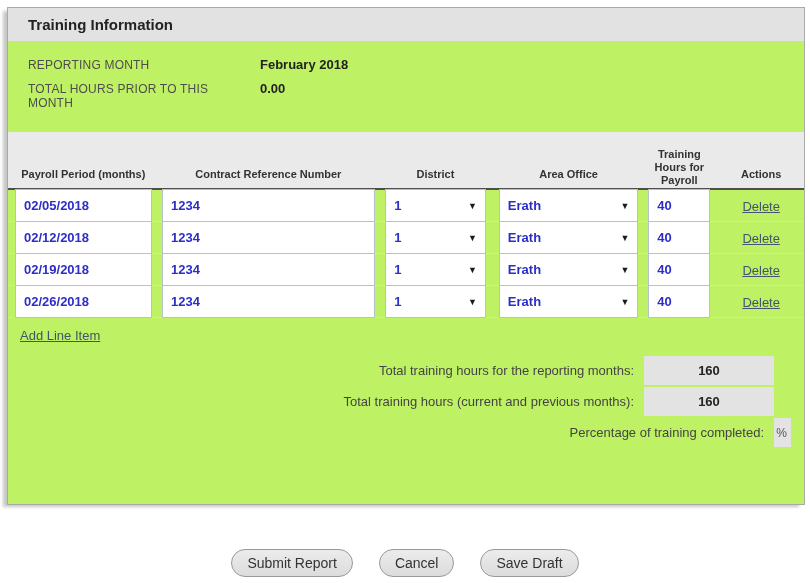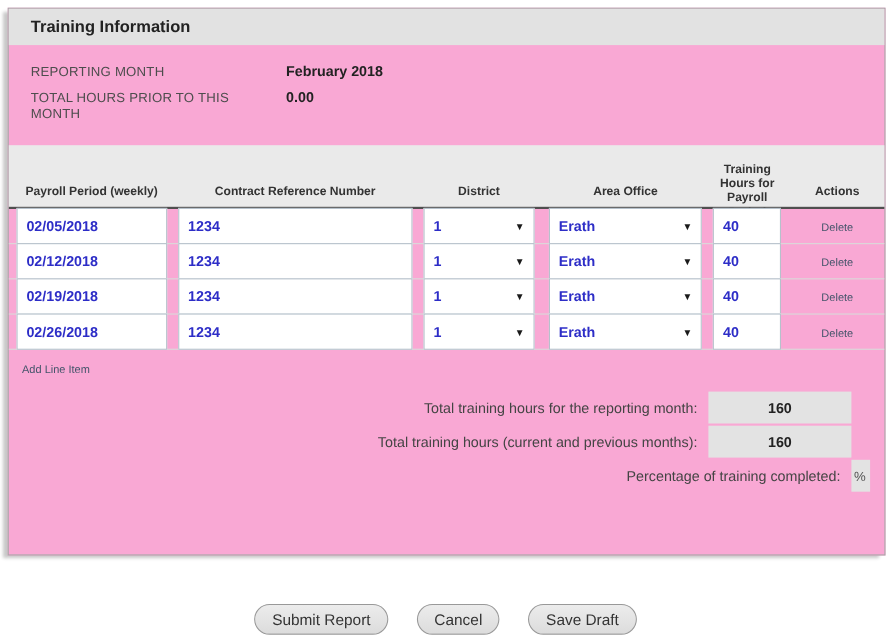--- a/index.html
+++ b/index.html
@@ -1,21 +1,21 @@
 <!DOCTYPE html>
 <html><head>
 <meta charset="utf-8">
 <style>
   * { margin:0; padding:0; box-sizing:border-box; }
   html,body { width:810px; height:583px; background:#ffffff;
     font-family:"Liberation Sans","DejaVu Sans",sans-serif; }
 
   .panel {
     position:absolute; left:7px; top:7px; width:798px; height:498px;
-    background:#f9a8d4; border:1px solid #a9a9a9;
+    background:#bef264; border:1px solid #a9a9a9;
     box-shadow:-5px 3px 3px -1px rgba(0,0,0,0.22);
   }
   .panel-header {
     background:#e2e2e2; height:33px; display:flex; align-items:center;
     padding:0 20px; font-size:15px; font-weight:bold; color:#222;
   }
 
   .summary { padding:16px 20px 0 20px; }
   .summary-row { display:flex; margin-bottom:9px; align-items:baseline; }
   .summary-label { width:212px; font-size:12px; color:#4d4d4d; letter-spacing:.2px; }
@@ -44,21 +44,21 @@
   input.cell-input, .cell-select {
     height:33px; border:1px solid #b6c1cb; background:#fff;
     font-family:"Liberation Sans","DejaVu Sans",sans-serif;
     font-size:13px; font-weight:bold; color:#2d2dc7;
     padding:0 8px; outline:none;
   }
   .cell-select { display:flex; align-items:center; justify-content:space-between; cursor:pointer; }
   .chevron { font-size:9px; color:#1a1a1a; margin-left:4px; }
 
   .action-cell { text-align:center; }
-  a.link { color:#44546a; font-size:10px; cursor:pointer; }
+  a.link { color:#44546a; font-size:13px; text-decoration:underline; cursor:pointer; }
   .add-line { padding:8px 0 2px 12px; }
 
   .totals { margin-top:10px; padding-right:13px; }
   .totals-row { display:flex; justify-content:flex-end; align-items:center; margin-bottom:2px; }
   .totals-label { font-size:13px; color:#444; padding-right:10px; }
   .total-box {
     width:130px; height:29px; background:#e3e3e3;
     display:flex; align-items:center; justify-content:center;
     font-size:13px; font-weight:bold; color:#222;
   }
@@ -91,21 +91,21 @@
       <span class="summary-label">REPORTING MONTH</span>
       <span class="summary-value">February 2018</span>
     </div>
     <div class="summary-row">
       <span class="summary-label">TOTAL HOURS PRIOR TO THIS MONTH</span>
       <span class="summary-value">0.00</span>
     </div>
   </div>
 
   <div class="grid-head">
-    <div class="hcell col-date">Payroll Period (weekly)</div>
+    <div class="hcell col-date">Payroll Period (months)</div>
     <div class="hcell col-ref">Contract Reference Number</div>
     <div class="hcell col-dist">District</div>
     <div class="hcell col-area">Area Office</div>
     <div class="hcell col-hours">Training Hours for Payroll Period</div>
     <div class="hcell col-act">Actions</div>
   </div>
 
   <div class="grid-row">
     <input class="cell-input col-date" value="02/05/2018" style="">
     <input class="cell-input col-ref" value="1234" style="">
@@ -173,21 +173,21 @@
       <a class="link">Delete</a>
     </div>
   </div>
 
   <div class="add-line">
     <a class="link">Add Line Item</a>
   </div>
 
   <div class="totals">
     <div class="totals-row">
-      <span class="totals-label">Total training hours for the reporting month:</span>
+      <span class="totals-label">Total training hours for the reporting months:</span>
       <span class="total-box">160</span>
       <span class="total-suffix"></span>
     </div>
     <div class="totals-row">
       <span class="totals-label">Total training hours (current and previous months):</span>
       <span class="total-box">160</span>
       <span class="total-suffix"></span>
     </div>
     <div class="totals-row">
       <span class="totals-label">Percentage of training completed:</span>

